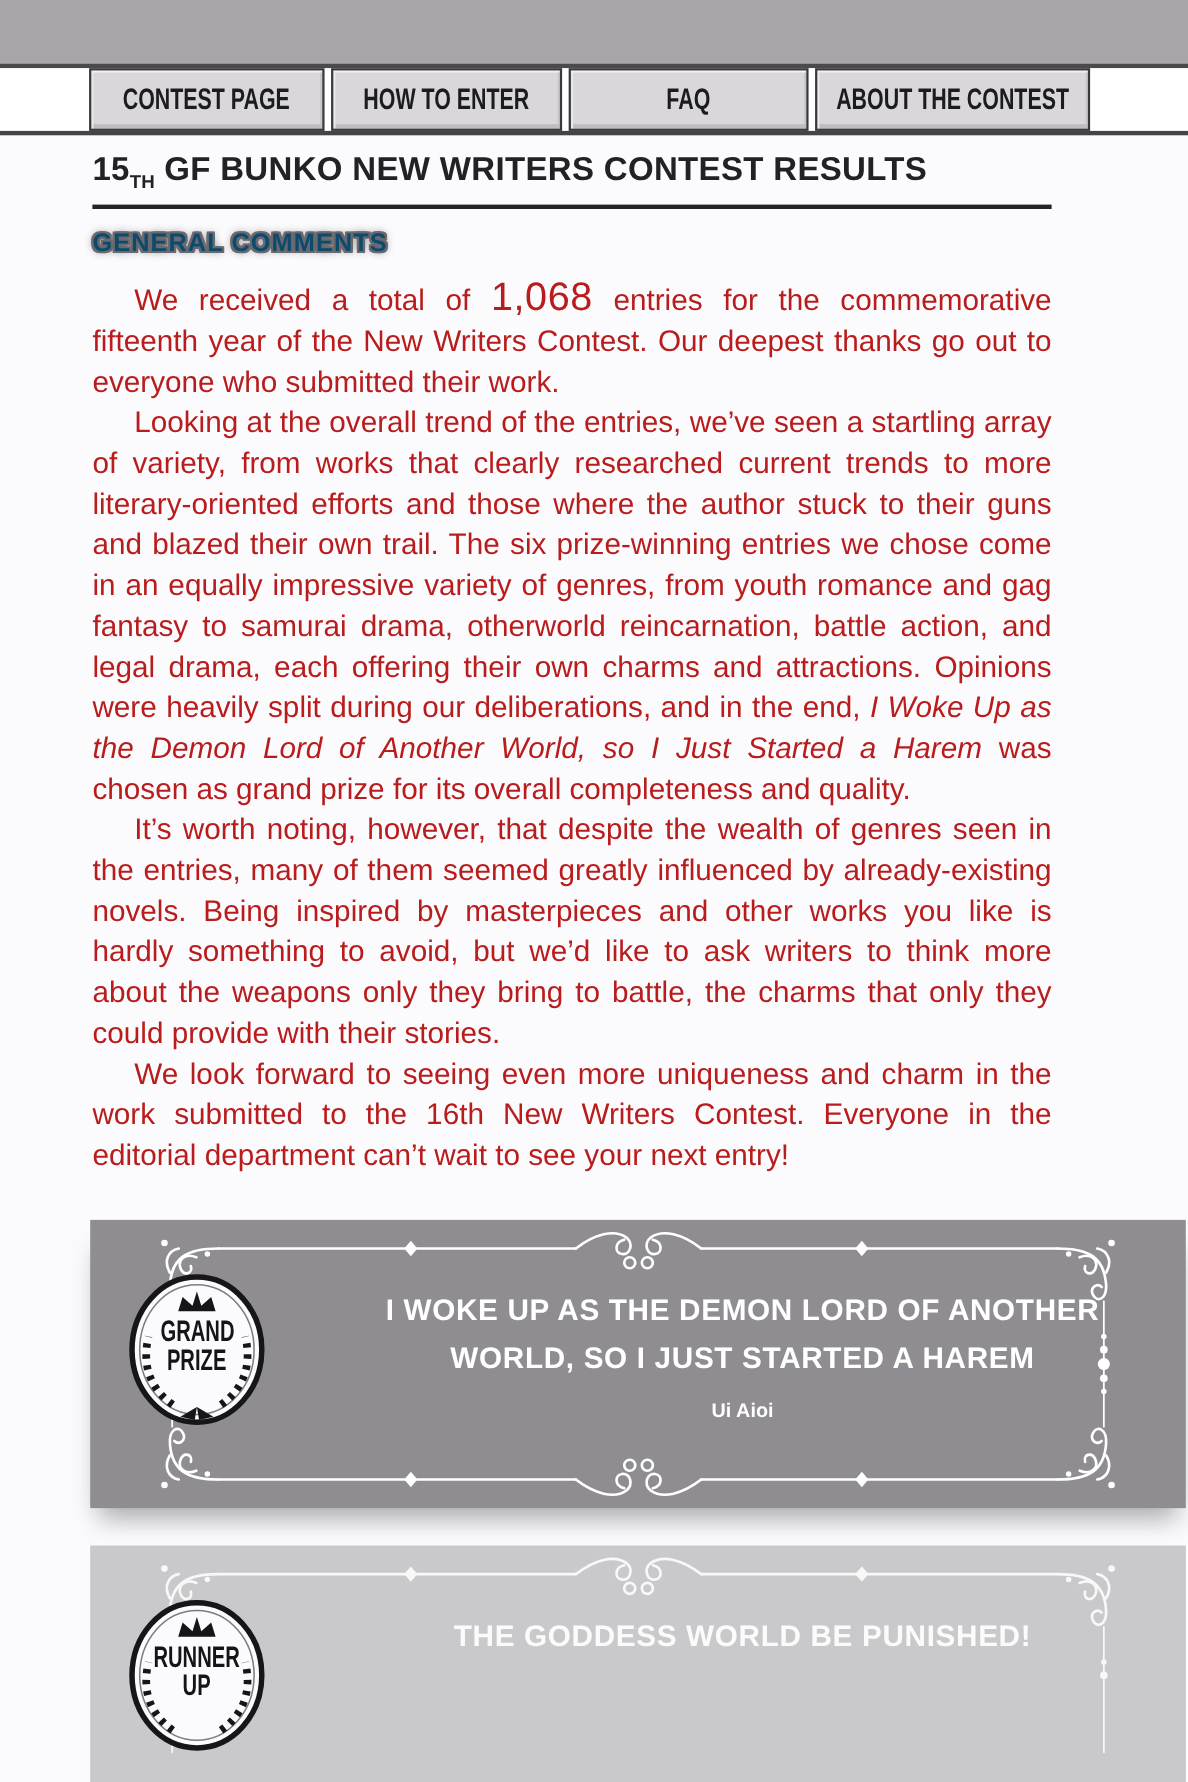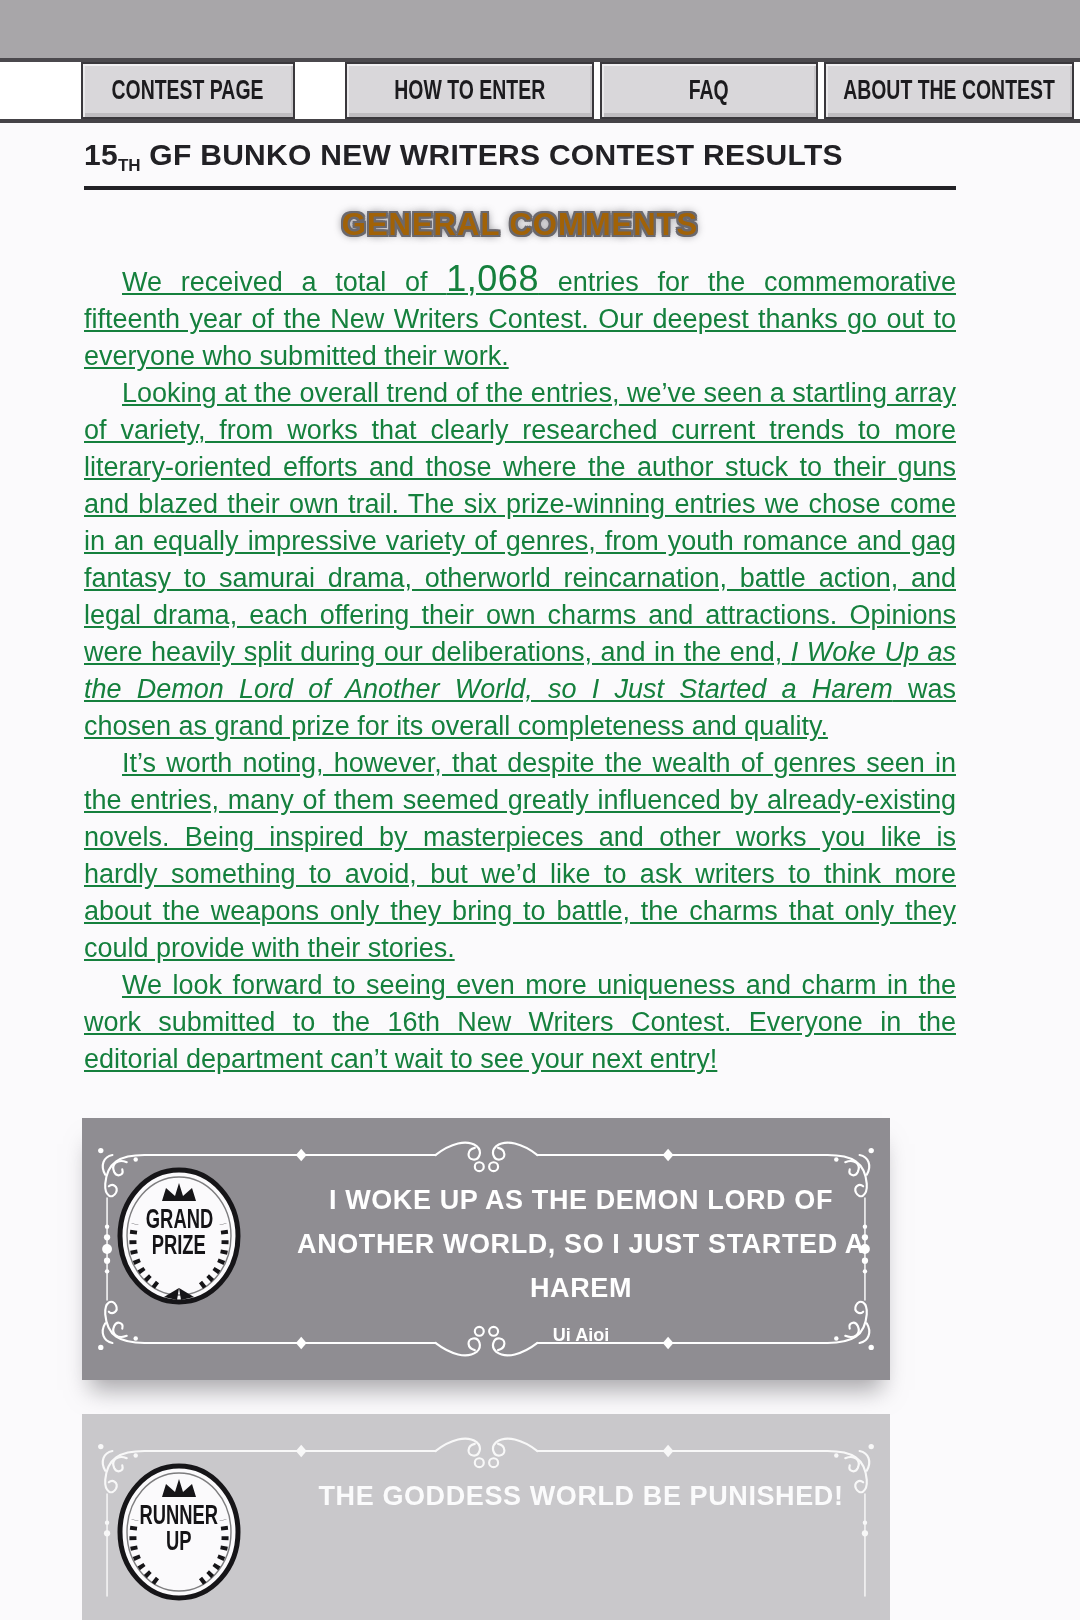--- a/index.html
+++ b/index.html
@@ -7,45 +7,45 @@
   body { font-family:"Liberation Sans", sans-serif; background:#fbfafc; color:#29282c; }
 
   
   .header-band { height:62px; background:#a8a6a9; border-bottom:4px solid #4b494d; }
   .tab-row { height:61px; background:#ffffff; border-bottom:4px solid #454347; display:flex; }
   .tab-bar { margin-left:81px; display:flex; gap:6px; height:57px; }
   .tab-btn { border:2px solid #3a383c; background:#d9d7da; display:flex; align-items:center; justify-content:center;
              box-shadow: inset 0 2px 0 #f0eff1, inset 2px 0 0 #e9e8ea, inset 0 -4px 0 #bfbdc0, inset -2px 0 0 #c8c6c9;
              cursor:pointer; }
   .tab-btn:nth-child(1){ width:214px; }
-  .tab-btn:nth-child(2){ width:249px;margin-left:44px; }
+  .tab-btn:nth-child(2){ width:210px; }
   .tab-btn:nth-child(3){ width:218px; }
   .tab-btn:nth-child(4){ width:250px; }
   .tab-label { font-weight:700; font-size:27px; color:#1c1b1e; white-space:nowrap;
                transform:scaleX(.72); letter-spacing:0; }
 
   
   .content { margin-left:84px; width:872px; }
   .page-title { padding-top:15px; font-weight:700; font-size:30px; letter-spacing:.3px; color:#222125; white-space:nowrap; }
   .page-title sup { font-size:17px; vertical-align:top; position:relative; top:18px; letter-spacing:0; }
   .rule { height:4px; background:#232226; margin-top:14px; }
 
-  .section-heading { margin-top:17px; text-align:center; font-weight:700; font-size:31px; letter-spacing:1px;
-      color:#a16207;
+  .section-heading { margin-top:17px; font-weight:700; font-size:23px; letter-spacing:1px;
+      color:#0c4a6e;
       text-shadow: 2px 0 0 #6b696e, -2px 0 0 #6b696e, 0 2px 0 #6b696e, 0 -2px 0 #6b696e,
                    2px 2px 0 #6b696e, -2px -2px 0 #6b696e, 2px -2px 0 #6b696e, -2px 2px 0 #6b696e,
                    0 0 8px rgba(70,68,74,.95); }
 
   .article { margin-top:21px; }
-  .article p { font-size:27px; line-height:37px; text-align:justify; text-indent:38px; color:#15803d;text-decoration:underline; }
+  .article p { font-size:27px; line-height:37px; text-align:justify; text-indent:38px; color:#b91c1c; }
   .entry-count { font-size:36px; line-height:30px; letter-spacing:.5px; }
   .article em { font-style:italic; }
 
   
-  .prize-card { position:relative; width:808px; margin-left:-2px; height:262px; }
+  .prize-card { position:relative; width:996px; margin-left:-2px; height:262px; }
   .prize-card.grand { margin-top:40px; background:#8f8d92;
       box-shadow: 0 18px 22px -8px rgba(125,123,128,.65); }
   .prize-card.runner { margin-top:34px; background:#c9c8cb; }
   .prize-card.runner .frame-svg { opacity:.88; }
   .prize-card.runner .prize-title { color:rgba(255,255,255,.93); }
 
   .frame-svg { position:absolute; inset:0; width:100%; height:100%; }
 
   .medal { position:absolute; left:34px; top:48px; width:126px; height:140px; }
   .medal svg { position:absolute; inset:0; }

